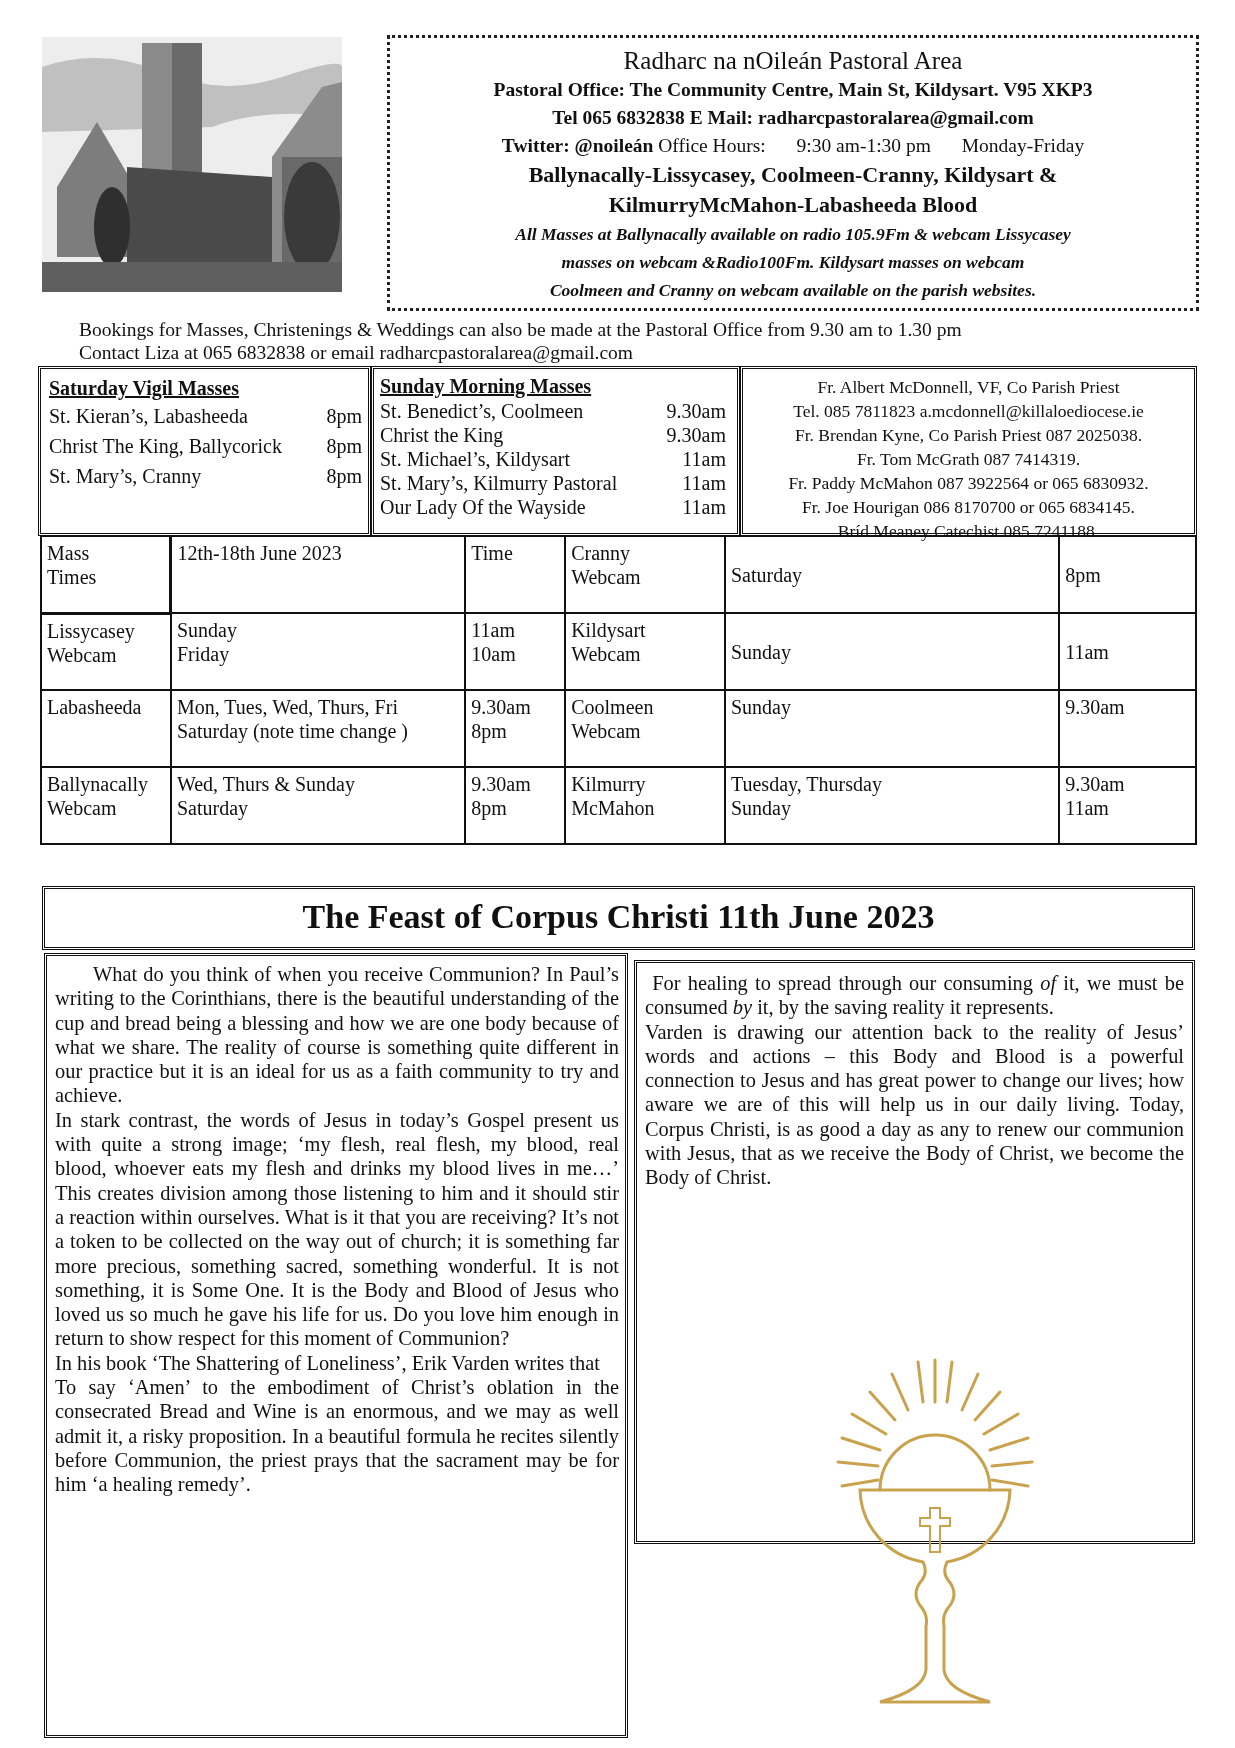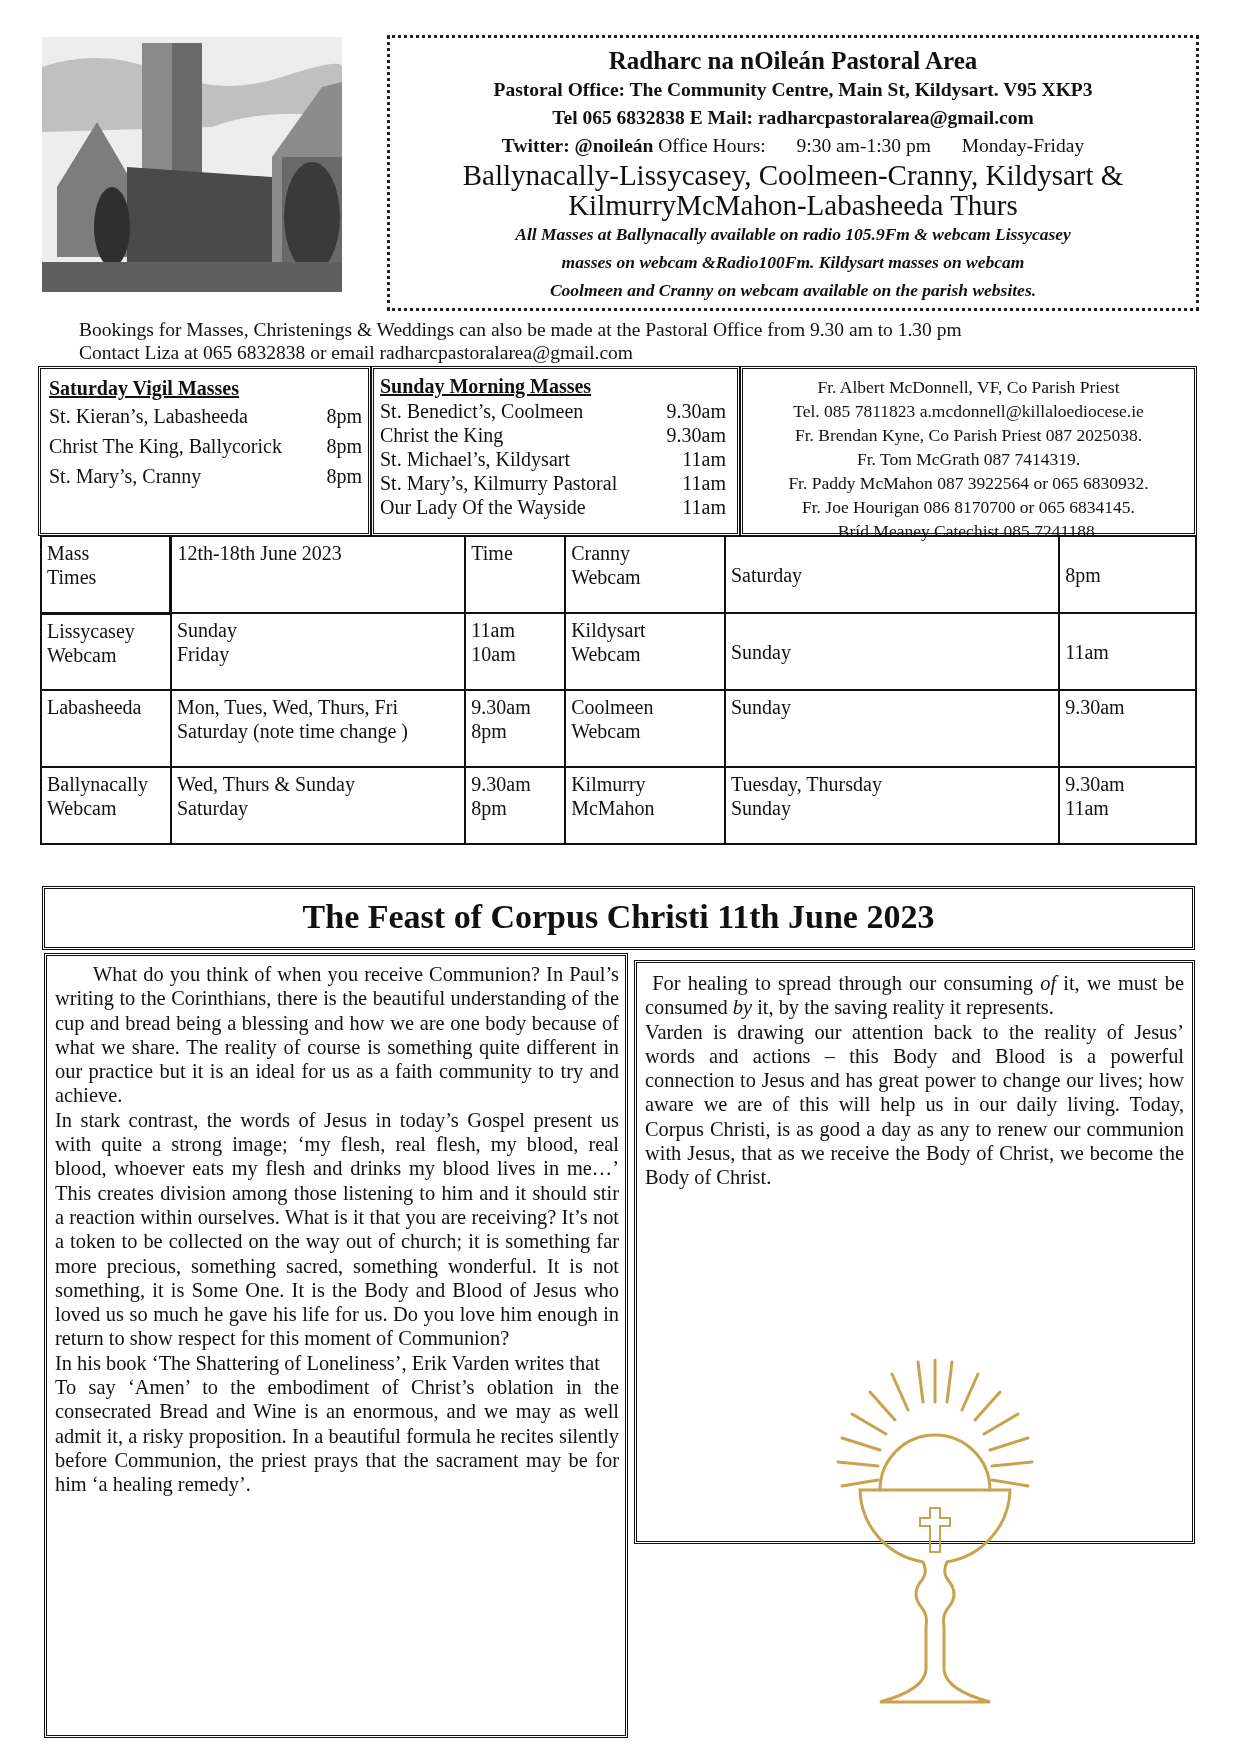--- a/index.html
+++ b/index.html
@@ -6,26 +6,26 @@
   body { width: 1235px; height: 1748px; position: relative; overflow: hidden;
          font-family: "Liberation Serif", "DejaVu Serif", serif; color: #111; }
   .abs { position: absolute; }
 
   
   .illus { left: 42px; top: 37px; width: 300px; height: 255px; overflow: hidden; background: #f3f3f3; }
 
   
   .infobox { left: 387px; top: 35px; width: 812px; height: 276px; border: 3px dotted #222; box-sizing: border-box;
              text-align: center; padding-top: 8px; }
-  .infobox .title { font-weight: bold; font-size: 25px; line-height: 30px; }
+  .infobox .title { font-weight: normal; font-size: 25px; line-height: 30px; }
   .infobox .line-b { font-weight: bold; font-size: 19.5px; line-height: 28px; }
   .infobox .twitter { font-size: 19.5px; line-height: 28px; }
   .infobox .twitter b { font-weight: bold; }
   .infobox .twitter .gap { display: inline-block; width: 26px; }
-  .infobox .parish { font-weight: normal; font-size: 29px; line-height: 30px; }
+  .infobox .parish { font-weight: bold; font-size: 22px; line-height: 30px; }
   .infobox .italic { font-style: italic; font-weight: bold; font-size: 17.5px; line-height: 28px; }
 
   .bookings { left: 50px; top: 318px; font-size: 19.5px; line-height: 23px; margin-left: 29px; }
 
   
   .box3 { border: 3px double #111; box-sizing: border-box; }
   .vigil { left: 38px; top: 366px; width: 333px; height: 170px; padding: 6px 6px 0 8px; }
   .sunday { left: 371px; top: 366px; width: 369px; height: 170px; padding: 4px 11px 0 6px; }
   .priests { left: 740px; top: 366px; width: 457px; height: 170px; padding: 6px 4px 0 4px; text-align: center; }
   .box-h { font-weight: bold; font-size: 20px; line-height: 26px; text-decoration: underline; }
@@ -77,21 +77,21 @@
   <div class="title">Radharc na nOileán Pastoral Area</div>
   <div class="line-b">Pastoral Office: The Community Centre, Main St, Kildysart. V95 XKP3</div>
   <div class="line-b">Tel 065 6832838  E Mail: radharcpastoralarea@gmail.com</div>
   <div class="twitter">
     <b>Twitter: @noileán</b>
     <span>Office Hours:</span><span class="gap"></span>
     <span>9:30 am-1:30 pm</span><span class="gap"></span>
     <span>Monday-Friday</span>
   </div>
   <div class="parish">Ballynacally-Lissycasey, Coolmeen-Cranny, Kildysart &amp;</div>
-  <div class="parish">KilmurryMcMahon-Labasheeda Thurs</div>
+  <div class="parish">KilmurryMcMahon-Labasheeda Blood</div>
   <div class="italic">All Masses at Ballynacally available on  radio 105.9Fm  &amp; webcam  Lissycasey</div>
   <div class="italic">masses on webcam  &amp;Radio100Fm.   Kildysart   masses on webcam</div>
   <div class="italic">Coolmeen and Cranny  on webcam available on  the parish websites.</div>
 </div>
 
 <div class="abs bookings">
   <div>Bookings for Masses, Christenings &amp; Weddings can also be made at the Pastoral Office from 9.30 am to 1.30 pm</div>
   <div>Contact Liza at 065 6832838 or email radharcpastoralarea@gmail.com</div>
 </div>
 

